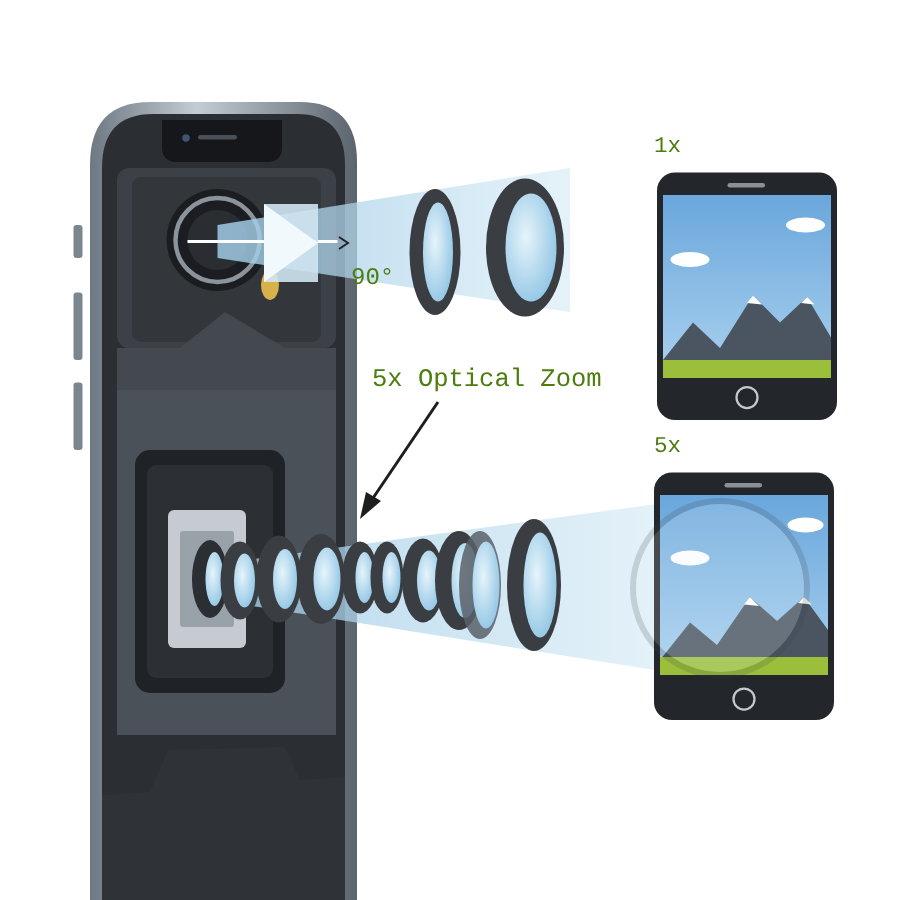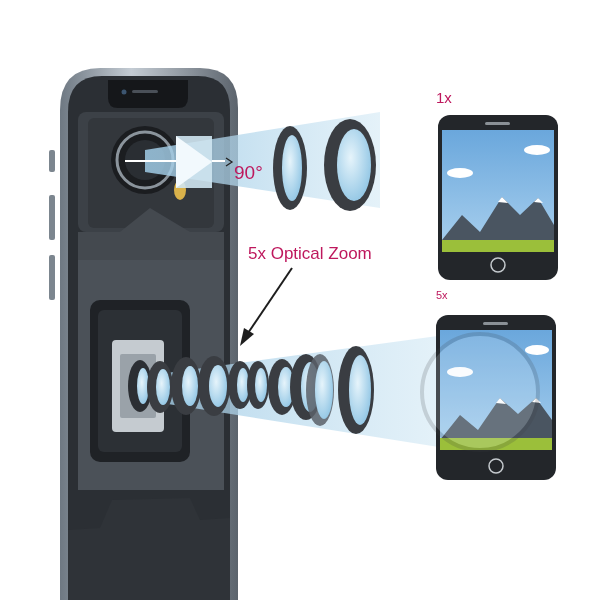--- a/index.html
+++ b/index.html
@@ -1,17 +1,17 @@
 <!DOCTYPE html>
 <html><head>
 <meta charset="utf-8">
 <style>
   html, body { margin:0; padding:0; background:#ffffff; }
   body { width:600px; height:600px; position:relative; overflow:hidden; font-family:"Liberation Sans", sans-serif; }
-  .label { position:absolute; color:#be185d; font-family:Liberation Sans, sans-serif; }
+  .label { position:absolute; color:#4d7c0f; font-family:Liberation Mono, monospace; }
   svg { position:absolute; left:0; top:0; }
 </style>
 </head>
 <body>
 
 <svg width="600" height="600" viewBox="0 0 600 600">
   <defs>
     <linearGradient id="beamGrad" x1="0" x2="1" y1="0" y2="0">
       <stop offset="0" stop-color="#9fcbe6" stop-opacity="0.85"></stop>
       <stop offset="1" stop-color="#cfe7f4" stop-opacity="0.55"></stop>
@@ -128,16 +128,16 @@
     <ellipse cx="460" cy="372" rx="13" ry="5" fill="#ffffff"></ellipse>
     <polygon points="440,440 460,415 478,430 500,398 518,414 536,398 552,420 552,442 440,442" fill="#4a5561"></polygon>
     <polygon points="496,403 500,398 506,404" fill="#ffffff"></polygon>
     <polygon points="532,402 536,398 541,403" fill="#ffffff"></polygon>
     <rect x="440" y="438" width="112" height="12" fill="#9bbf3a"></rect>
     <circle cx="496" cy="466" r="7" fill="none" stroke="#c4c9cd" stroke-width="1.5"></circle>
     <circle cx="480" cy="392" r="58" fill="#e8f4fb" opacity="0.18" stroke="#3a3d42" stroke-width="4"></circle>
   </g>
 </svg>
 
-<span class="label" style="left:234px; top:162px; font-size:19px;">90°</span>
+<span class="label" style="left:234px; top:176px; font-size:16px;">90°</span>
 <span class="label" style="left:232px; top:244px; font-size:17px;margin-left:16px;">5x Optical Zoom</span>
 <span class="label" style="left:436px; top:89px; font-size:15px;">1x</span>
-<span class="label" style="left:436px; top:289px; font-size:11px;">5x</span>
+<span class="label" style="left:436px; top:289px; font-size:15px;">5x</span>
 
 </body></html>

